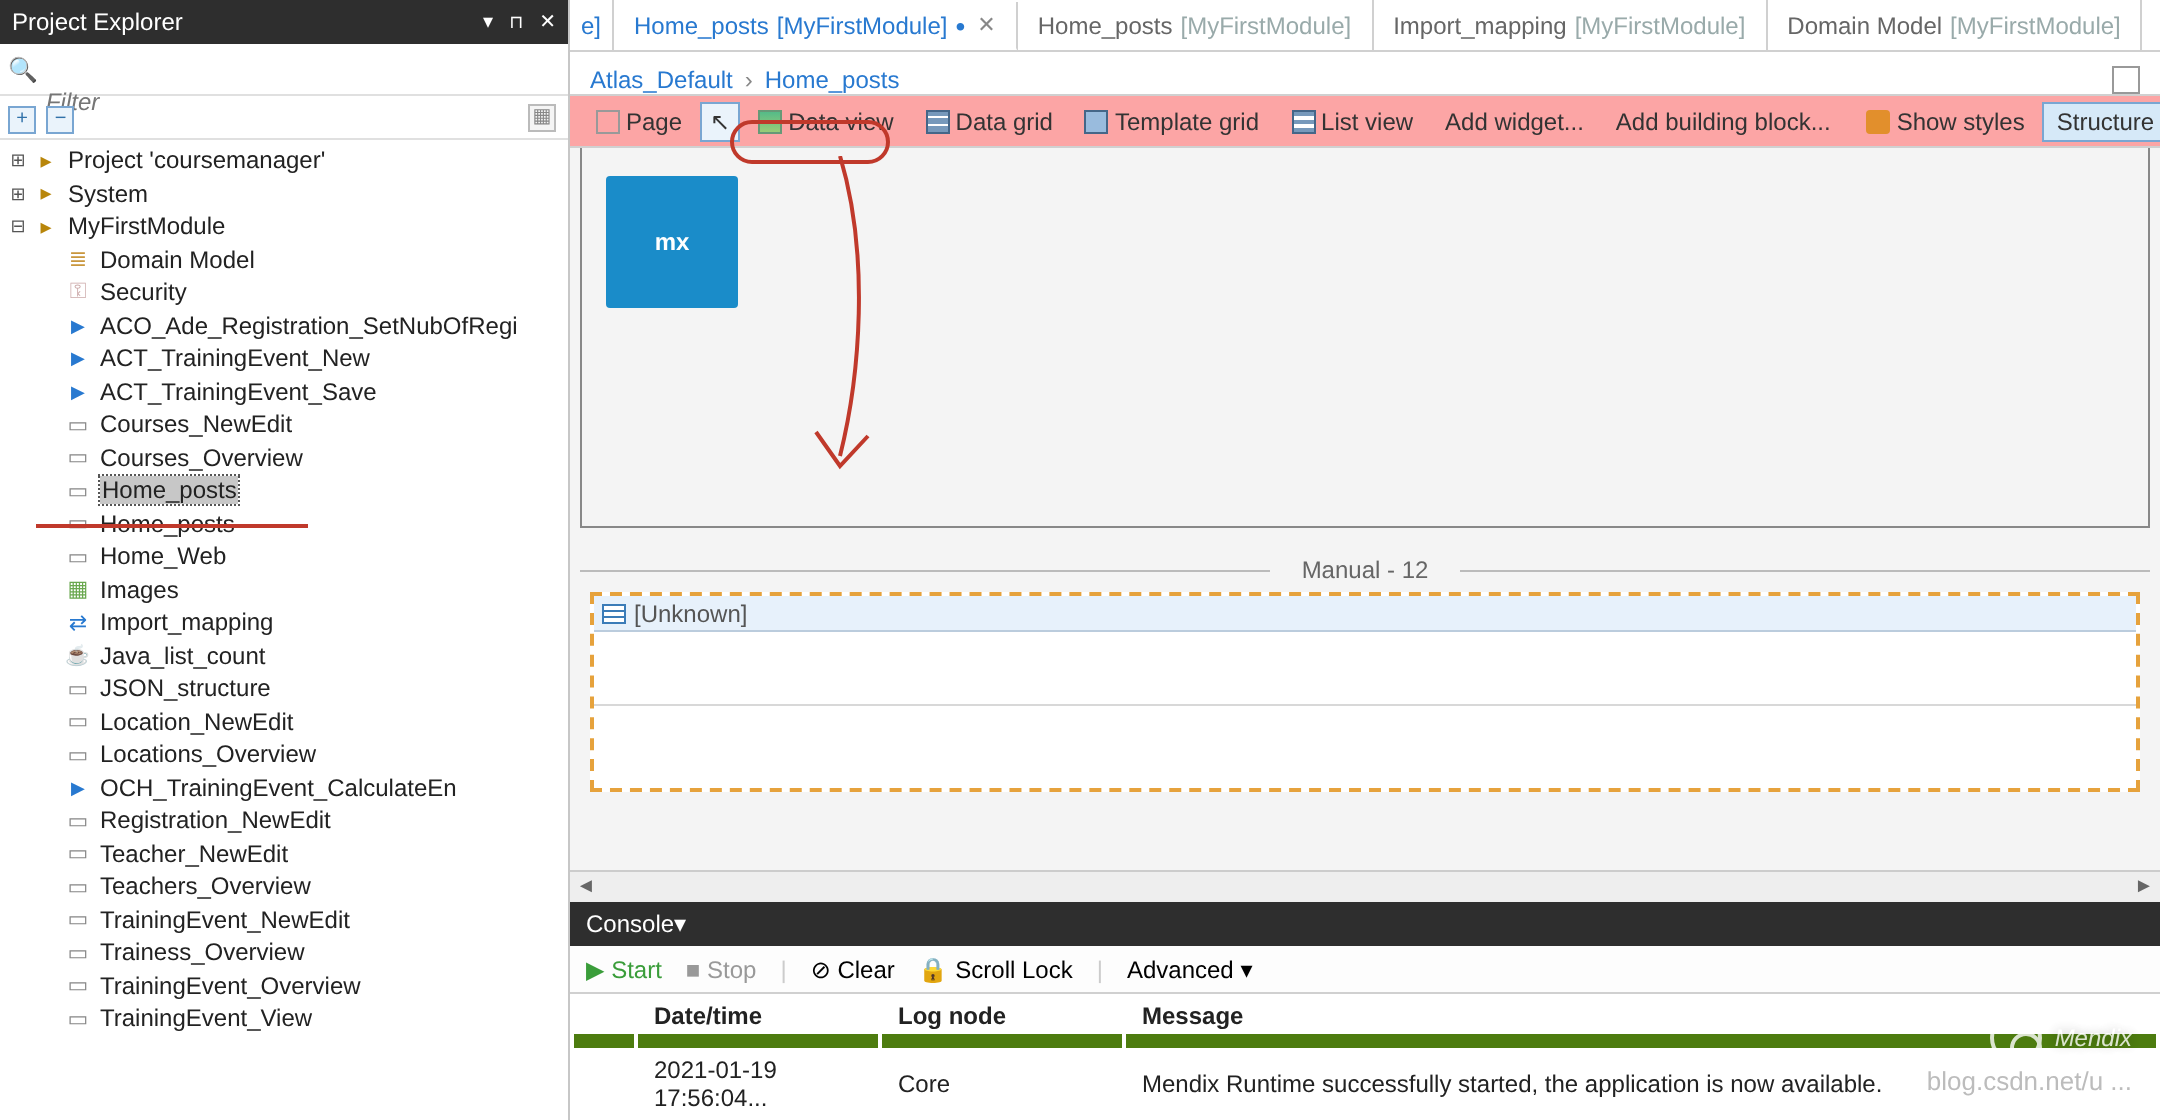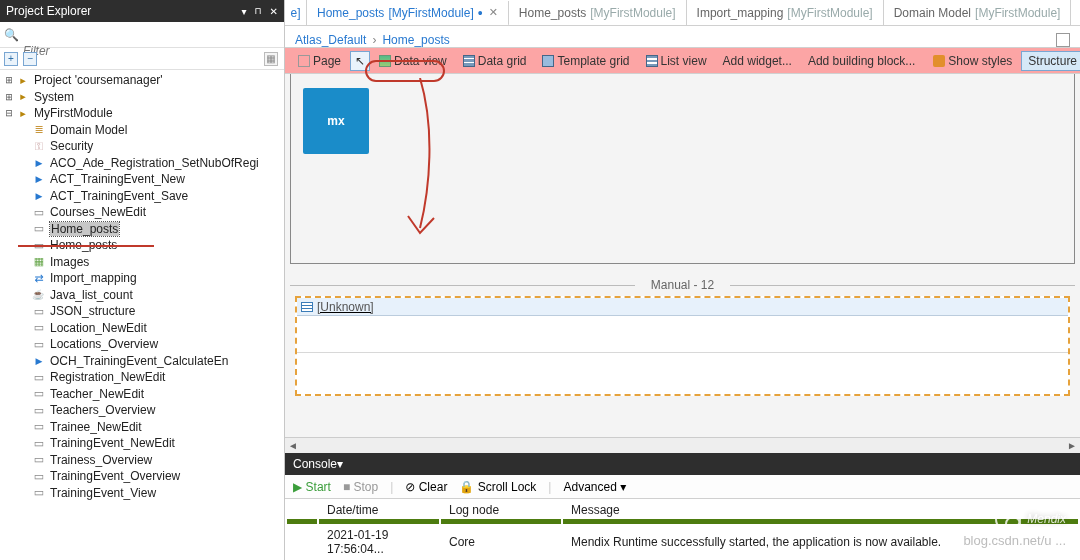--- a/index.html
+++ b/index.html
@@ -50,38 +50,38 @@
 .spacer { flex: 1; }
 
 .canvas-area { flex: 1; background: #f4f4f4; overflow: auto; position: relative; }
 .canvas-inner { position: relative; min-height: 100%; }
 .logo-box { position: absolute; left: 18px; top: 14px; width: 66px; height: 66px; background: #1a8cc9; display: flex; align-items: center; justify-content: center; color: #fff; font-weight: bold; font-size: 24px; border-radius: 2px; }
 .canvas-outline { position: absolute; left: 5px; top: 0; right: 5px; height: 190px; border: 1px solid #888; border-top: none; }
 .page-title-bar { position: absolute; left: 5px; right: 5px; top: 204px; height: 14px; text-align: center; font-size: 11px; color: #666; }
 .page-title-bar::before, .page-title-bar::after { content:""; position:absolute; top:50%; width:44%; border-top:1px solid #bbb; }
 .page-title-bar::before { left:0; }
 .page-title-bar::after { right:0; }
-.data-container { position: absolute; left: 10px; right: 10px; top: 222px; border: 2px dashed #e6a23c; background: #fff; height: 100px; text-decoration: underline; }
+.data-container { position: absolute; left: 10px; right: 10px; top: 222px; border: 2px dashed #e6a23c; background: #fff; height: 100px; }
 .data-header { background: #e7f1fb; border-bottom: 1px solid #bcd; height: 18px; display: flex; align-items: center; padding: 0 4px; font-size: 11px; color: #555; gap: 4px; }
 .dh-icon { width: 12px; height: 10px; border: 1px solid #3b7cb8; background: repeating-linear-gradient(0deg,#fff,#fff 2px,#3b7cb8 2px,#3b7cb8 3px); display: inline-block; }
 .data-body-split { position: absolute; left: 0; right: 0; top: 18px; bottom: 0; }
 .data-body-split::after { content:""; position:absolute; left:0; right:0; top:36px; border-top:1px solid #d8d8d8; }
 
 .hscroll { height: 16px; background: #eee; border-top: 1px solid #ccc; display: flex; align-items: center; }
 .hscroll .arrow { width: 16px; text-align: center; color: #666; font-size: 10px; }
 .hscroll .track { flex: 1; }
 
 
 .console-header { background: #2e2e2e; color: #fff; height: 22px; display: flex; align-items: center; padding: 0 8px; font-size: 12px; }
 .console-tools { height: 24px; border-bottom: 1px solid #d0d0d0; display: flex; align-items: center; padding: 0 8px; gap: 12px; background: #fdfdfd; font-size: 12px; }
 .console-tools .start { color: #3a9d3a; }
 .console-tools .sep { color: #ccc; }
 .console-table { font-family: Consolas, monospace; font-size: 11px; }
 .console-table th, .console-table td { text-align: left; padding: 2px 8px; font-weight: normal; }
-.console-table th { border-bottom: 5px solid #4d7c0f; background: #fff; color: #222; }
+.console-table th { border-bottom: 7px solid #4d7c0f; background: #fff; color: #222; font-weight: bold; }
 .console-table tr.row td { color: #222; }
 
 
 .arrow-svg { position: absolute; left: 400px; top: 78px; width: 60px; height: 170px; pointer-events: none; z-index: 50; }
 
 
 .watermark { position: absolute; right: 14px; bottom: 28px; color: #fff; font-size: 28px; font-style: italic; font-weight: 500; text-shadow: 0 0 6px rgba(0,0,0,.4); opacity: .8; z-index: 60; display:flex; align-items:center; gap:6px;}
 .watermark .wicon { width:26px; height:26px; border:2px solid #fff; border-radius:50%; position:relative; display:inline-block; }
 .watermark .wicon::after { content:""; position:absolute; width:12px; height:12px; border:2px solid #fff; border-radius:50%; right:-2px; bottom:-2px; background:transparent; }
 .wm-sub { position:absolute; right:14px; bottom:12px; font-size:13px; color:#bcbcbc; z-index:60; }
@@ -155,27 +155,35 @@
           <span class="label">ACT_TrainingEvent_New</span>
         </div>
       <div class="tree-item indent-2">
           <span class="icon ic-play"></span>
           <span class="label">ACT_TrainingEvent_Save</span>
         </div>
       <div class="tree-item indent-2">
           <span class="icon ic-page"></span>
           <span class="label">Courses_NewEdit</span>
         </div>
+      <div class="tree-item indent-2">
+          <span class="icon ic-page"></span>
+          <span class="label">Courses_Overview</span>
+        </div>
       <div class="tree-item indent-2 selected">
           <span class="icon ic-page"></span>
           <span class="label">Home_posts</span>
         </div>
       <div class="tree-item indent-2 struck">
           <span class="icon ic-page"></span>
           <span class="label">Home_posts</span>
+        </div>
+      <div class="tree-item indent-2">
+          <span class="icon ic-page"></span>
+          <span class="label">Home_Web</span>
         </div>
       <div class="tree-item indent-2">
           <span class="icon ic-img"></span>
           <span class="label">Images</span>
         </div>
       <div class="tree-item indent-2">
           <span class="icon ic-map"></span>
           <span class="label">Import_mapping</span>
         </div>
       <div class="tree-item indent-2">
@@ -202,24 +210,20 @@
           <span class="icon ic-page"></span>
           <span class="label">Registration_NewEdit</span>
         </div>
       <div class="tree-item indent-2">
           <span class="icon ic-page"></span>
           <span class="label">Teacher_NewEdit</span>
         </div>
       <div class="tree-item indent-2">
           <span class="icon ic-page"></span>
           <span class="label">Teachers_Overview</span>
-        </div>
-      <div class="tree-item indent-2">
-          <span class="icon ic-page"></span>
-          <span class="label">Trainee_NewEdit</span>
         </div>
       <div class="tree-item indent-2">
           <span class="icon ic-page"></span>
           <span class="label">TrainingEvent_NewEdit</span>
         </div>
       <div class="tree-item indent-2">
           <span class="icon ic-page"></span>
           <span class="label">Trainess_Overview</span>
         </div>
       <div class="tree-item indent-2">

